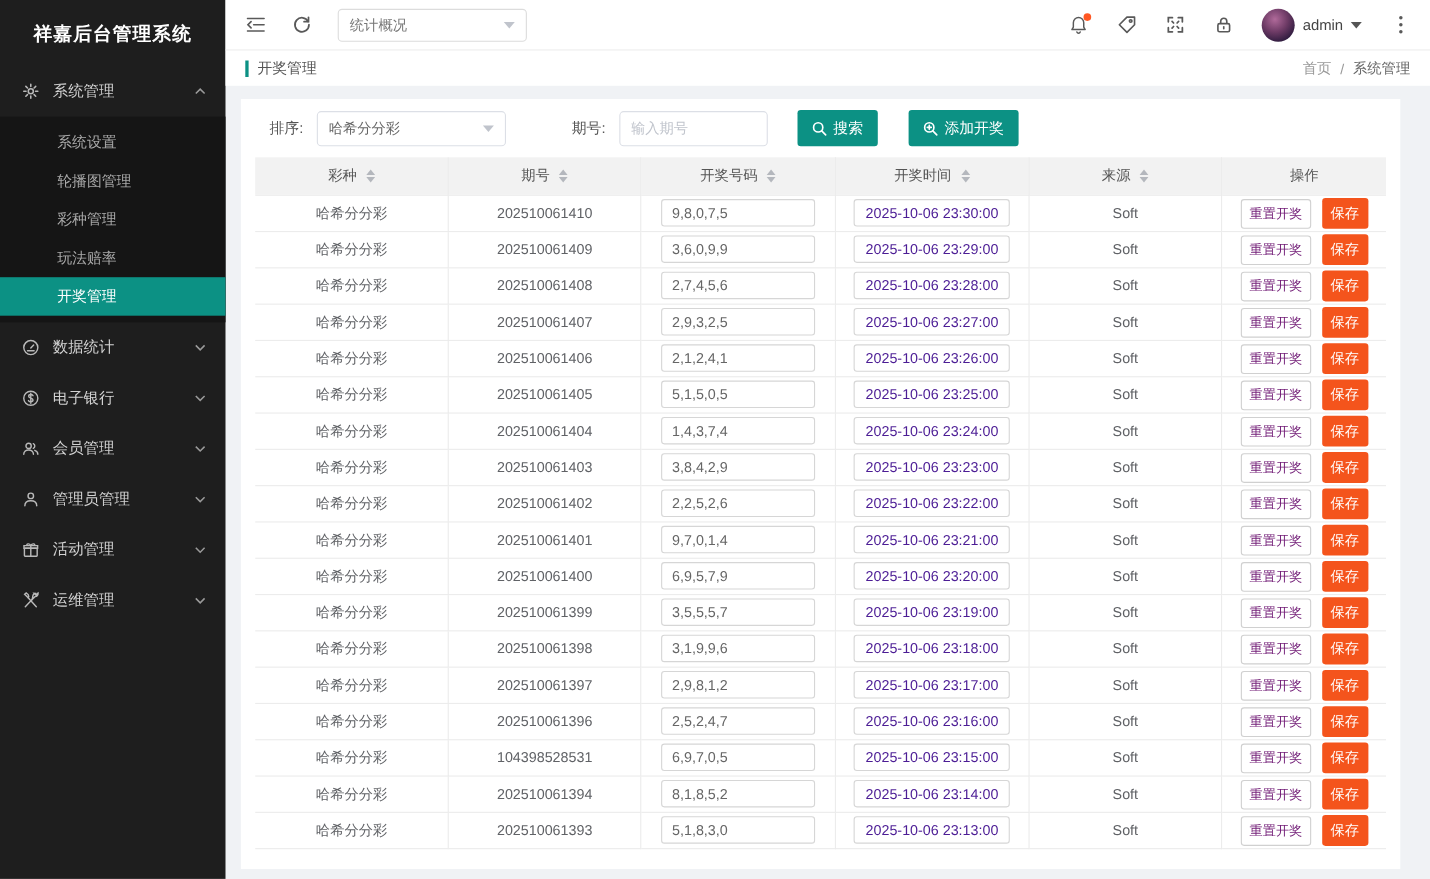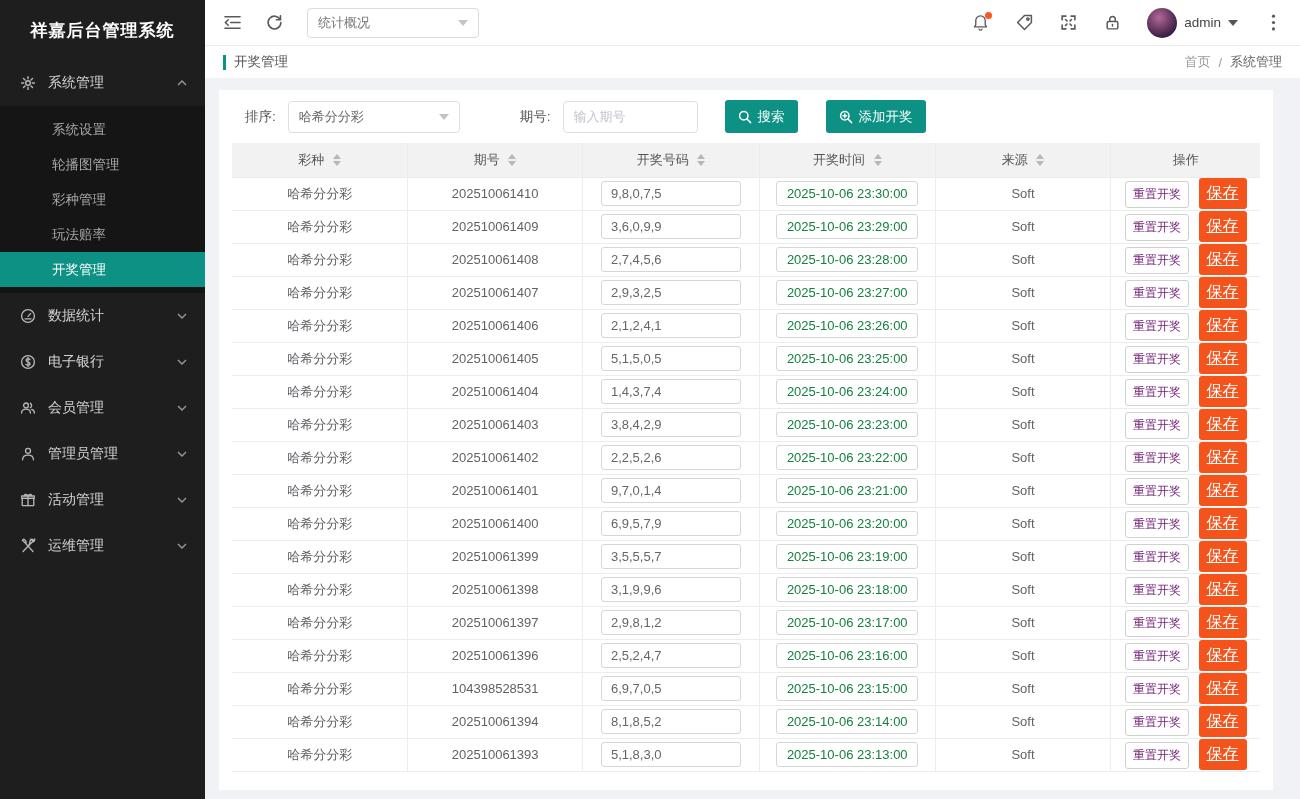--- a/index.html
+++ b/index.html
@@ -56,23 +56,23 @@
   table { width:100%; border-collapse:collapse; table-layout:fixed; }
   col.c1{width:17.1%} col.c2{width:17.0%} col.c3{width:17.2%} col.c4{width:17.1%} col.c5{width:17.1%} col.c6{width:14.5%}
   th { background:#f2f2f2; height:34px; font-weight:normal; font-size:13px; color:#555; cursor:pointer; }
   th:not(:last-child), td:not(:last-child) { border-right:1px solid #ececec; }
   th, td { border-bottom:1px solid #ececec; text-align:center; }
   td { height:33px; font-size:13px; color:#606266; }
   .sort-icons { display:inline-flex; flex-direction:column; gap:2px; margin-left:5px; vertical-align:middle; }
   .tri-up { width:0; height:0; border-left:4px solid transparent; border-right:4px solid transparent; border-bottom:5px solid #b4b7bd; }
   .tri-dn { width:0; height:0; border-left:4px solid transparent; border-right:4px solid transparent; border-top:5px solid #b4b7bd; }
   .num-input { width:140px; height:25px; border:1px solid #d6d6d6; border-radius:3px; padding:0 9px; font-size:13px; color:#666; font-family:inherit; }
-  .time-input { width:142px; height:25px; border:1px solid #d6d6d6; border-radius:3px; font-size:13px; color:#15803d; text-align:center; font-family:inherit; }
+  .time-input { width:142px; height:25px; border:1px solid #d6d6d6; border-radius:3px; font-size:13px; color:#4c1d95; text-align:center; font-family:inherit; }
   .btn-reset { background:#fff; border:1px solid #d0d0d0; border-radius:3px; color:#701a75; font-size:12px; padding:4px 7px; cursor:pointer; font-family:inherit; }
-  .btn-save { background:#f4541c; border:none; border-radius:3px; color:#fff; font-size:16px; padding:5px 8px; margin-left:6px; cursor:pointer; font-family:inherit;text-decoration:underline; }
+  .btn-save { background:#f4541c; border:none; border-radius:3px; color:#fff; font-size:13px; padding:5px 8px; margin-left:6px; cursor:pointer; font-family:inherit; }
 
   svg { display:block; }
 </style>
 </head>
 <body>
 
 <div class="app">
 
   <aside class="sidebar">
     <div class="logo">祥嘉后台管理系统</div>

